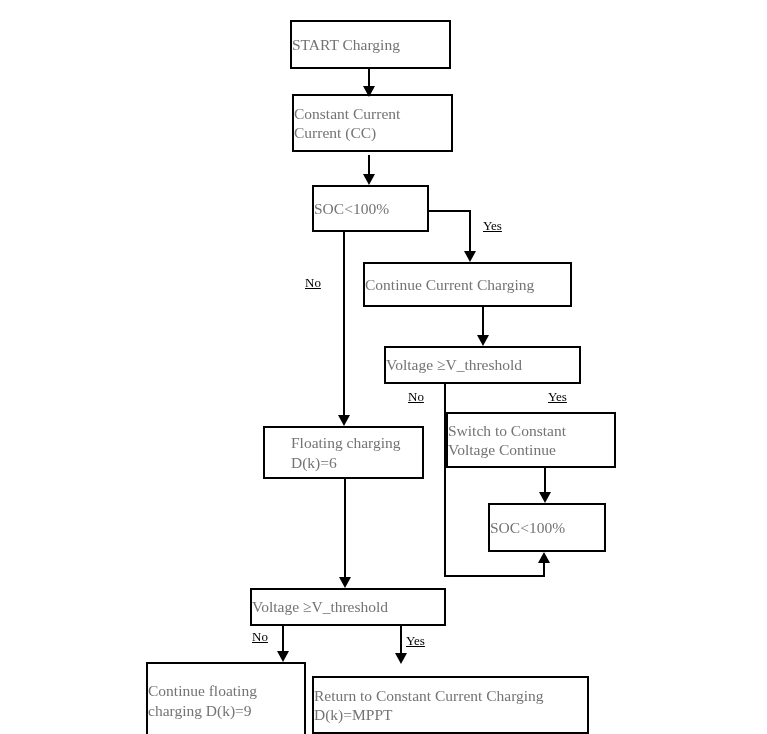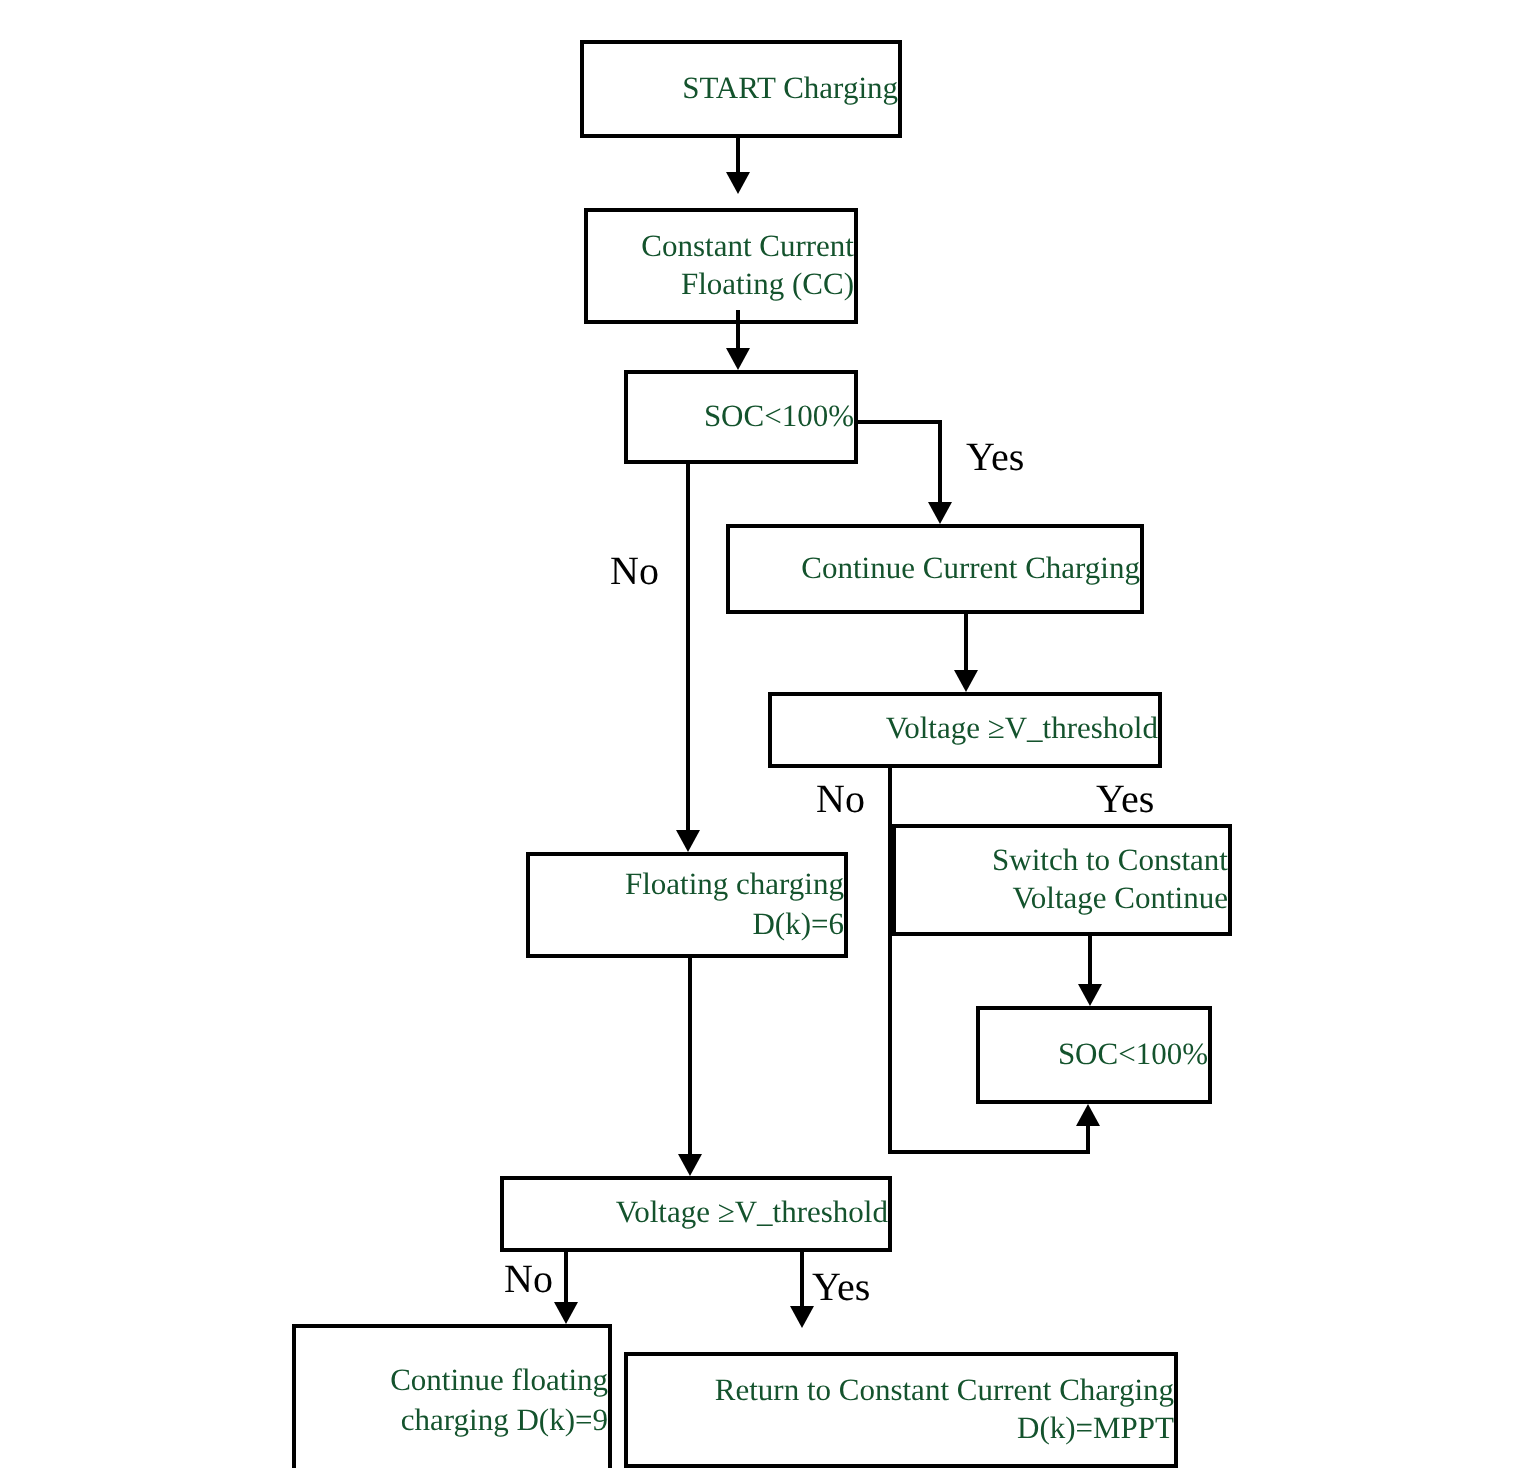--- a/index.html
+++ b/index.html
@@ -14,26 +14,26 @@
     background: #ffffff;
     overflow: hidden;
     color: #000000;
   }
   .node {
     position: absolute;
     border: 2px solid #000000;
     background: #ffffff;
     display: flex;
     flex-direction: column;
-    align-items: flex-end;
+    align-items: flex-start;
     justify-content: center;
     text-align: center;
     font-size: 15.5px;
     line-height: 1.25;
-    color: #14532d;
+    color: #737373;
   }
   .vline, .hline {
     position: absolute;
     background: #000000;
   }
   .vline { width: 2px; }
   .hline { height: 2px; }
   .arrow-down {
     position: absolute;
     width: 0; height: 0;
@@ -43,37 +43,38 @@
   }
   .arrow-up {
     position: absolute;
     width: 0; height: 0;
     border-left: 6px solid transparent;
     border-right: 6px solid transparent;
     border-bottom: 11px solid #000000;
   }
   .edge-label {
     position: absolute;
-    font-size: 20px;
+    font-size: 13px;
     color: #000000;
     white-space: nowrap;
+    text-decoration: underline;
   }
 </style>
 </head>
 <body>
 
 <div class="canvas">
 
   <div class="node" style="left:290px; top:20px; width:161px; height:49px;">
     <div>START Charging</div>
   </div>
 
-  <div class="node" style="left:292px; top:104px; width:137px; height:58px;padding-left:20px;">
+  <div class="node" style="left:292px; top:94px; width:161px; height:58px;">
     <div>Constant Current</div>
-    <div>Floating (CC)</div>
+    <div>Current (CC)</div>
   </div>
 
   <div class="node" style="left:312px; top:185px; width:117px; height:47px;">
     <div>SOC&lt;100%</div>
   </div>
 
   <div class="node" style="left:363px; top:262px; width:209px; height:45px;">
     <div>Continue Current Charging</div>
   </div>
 

